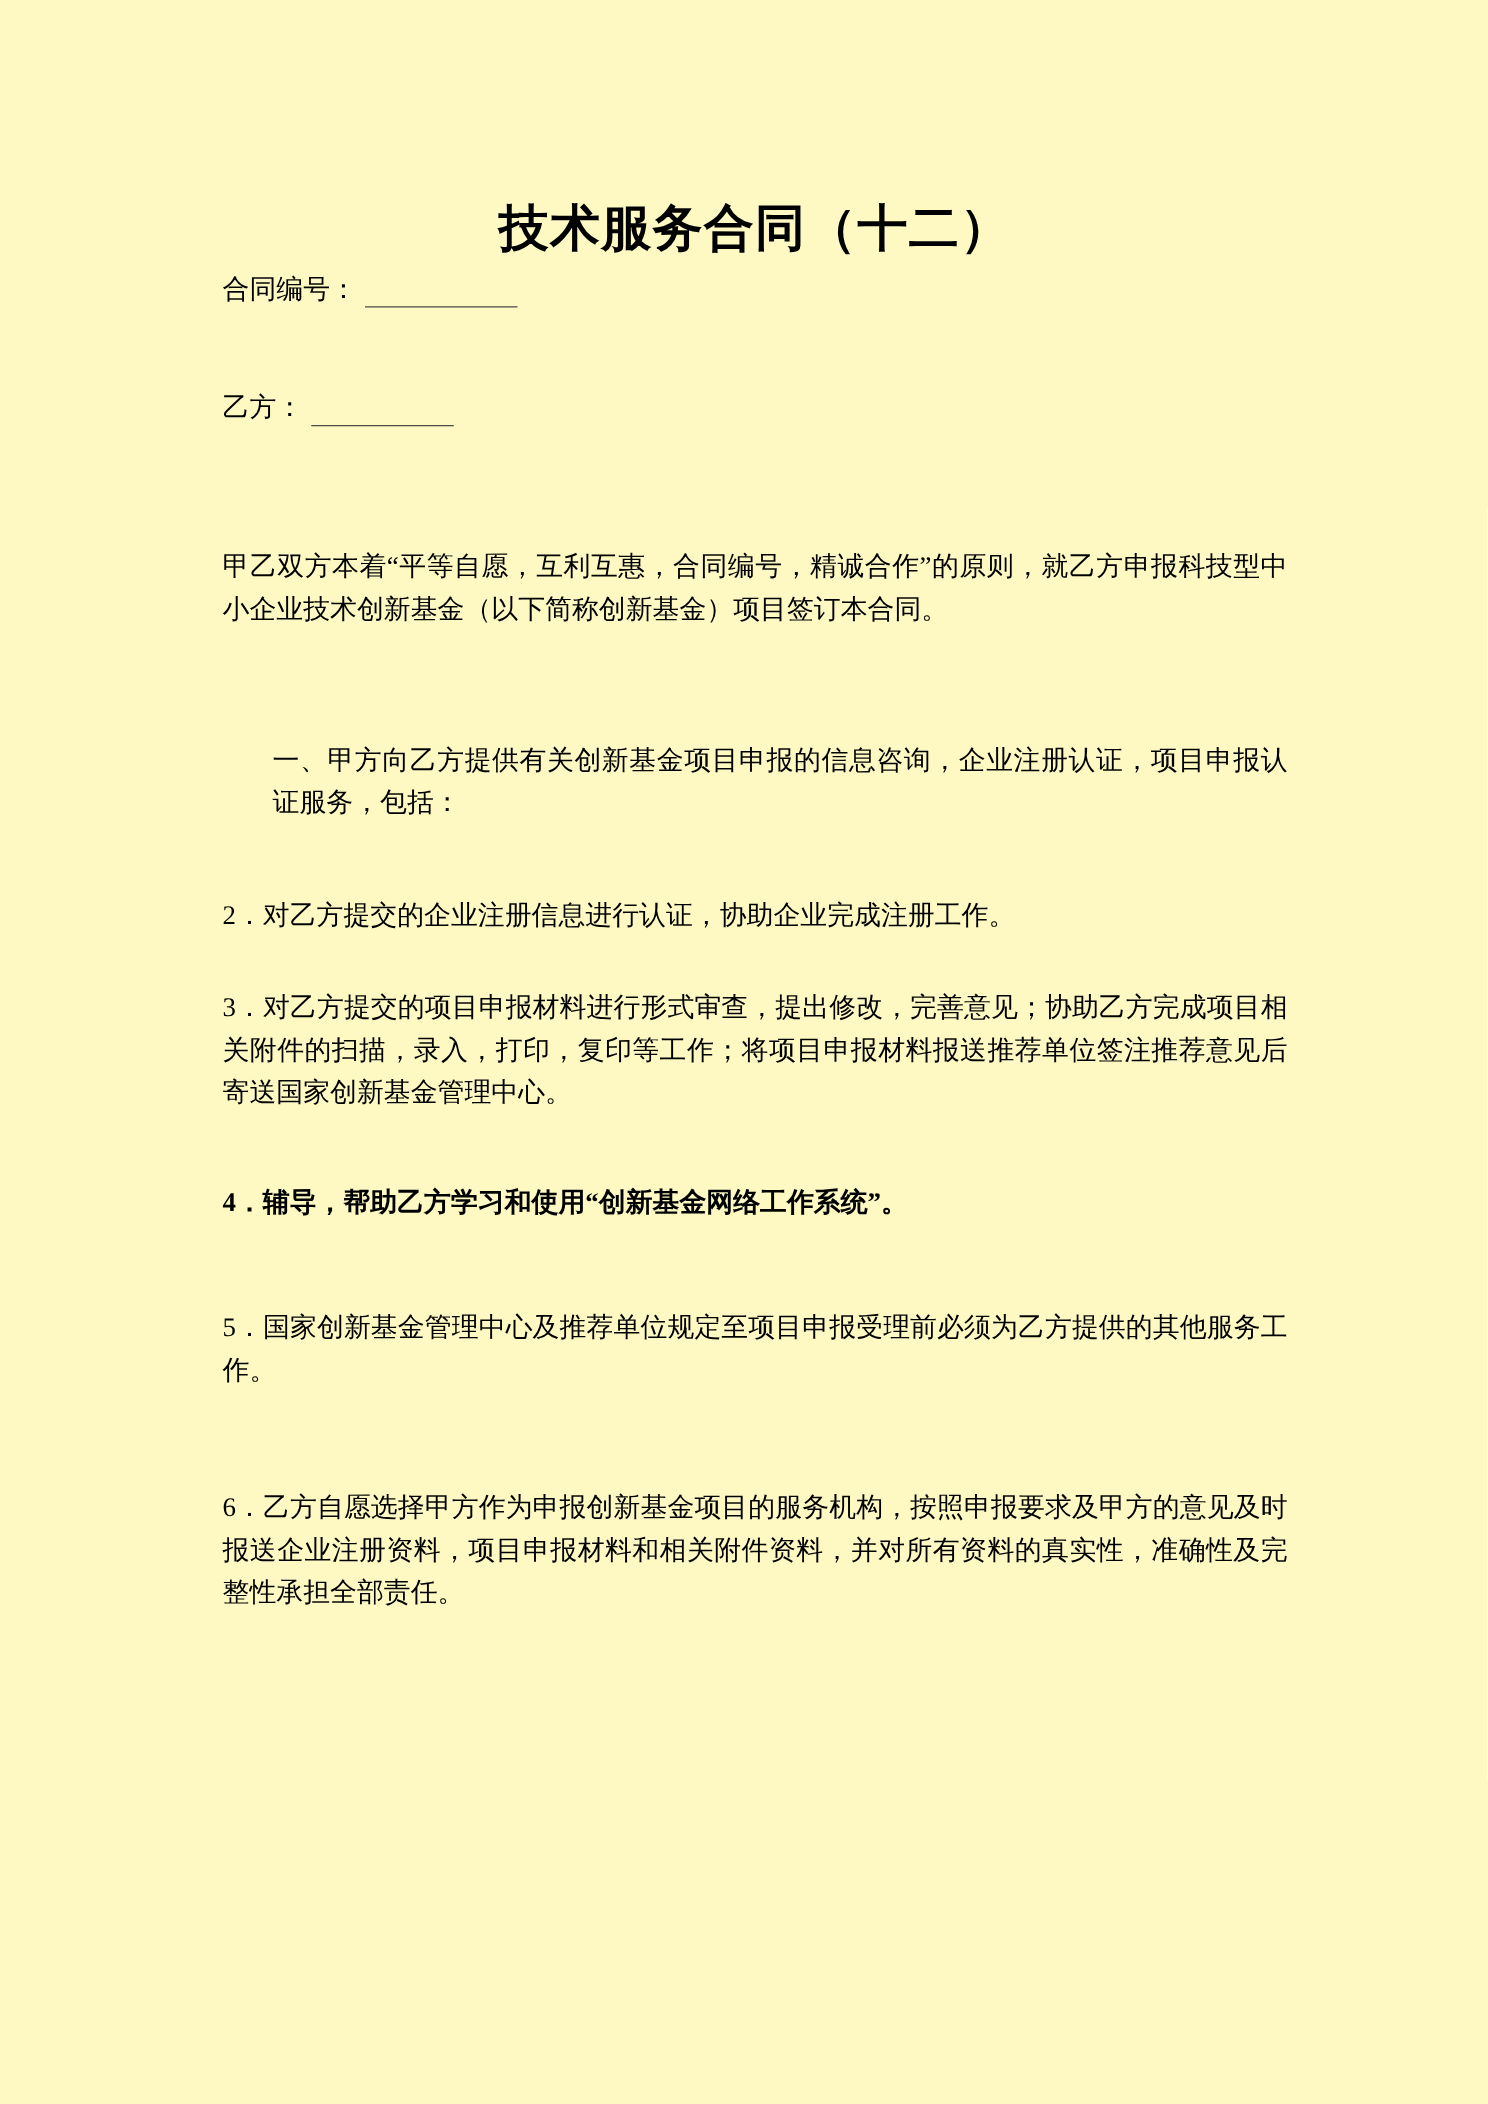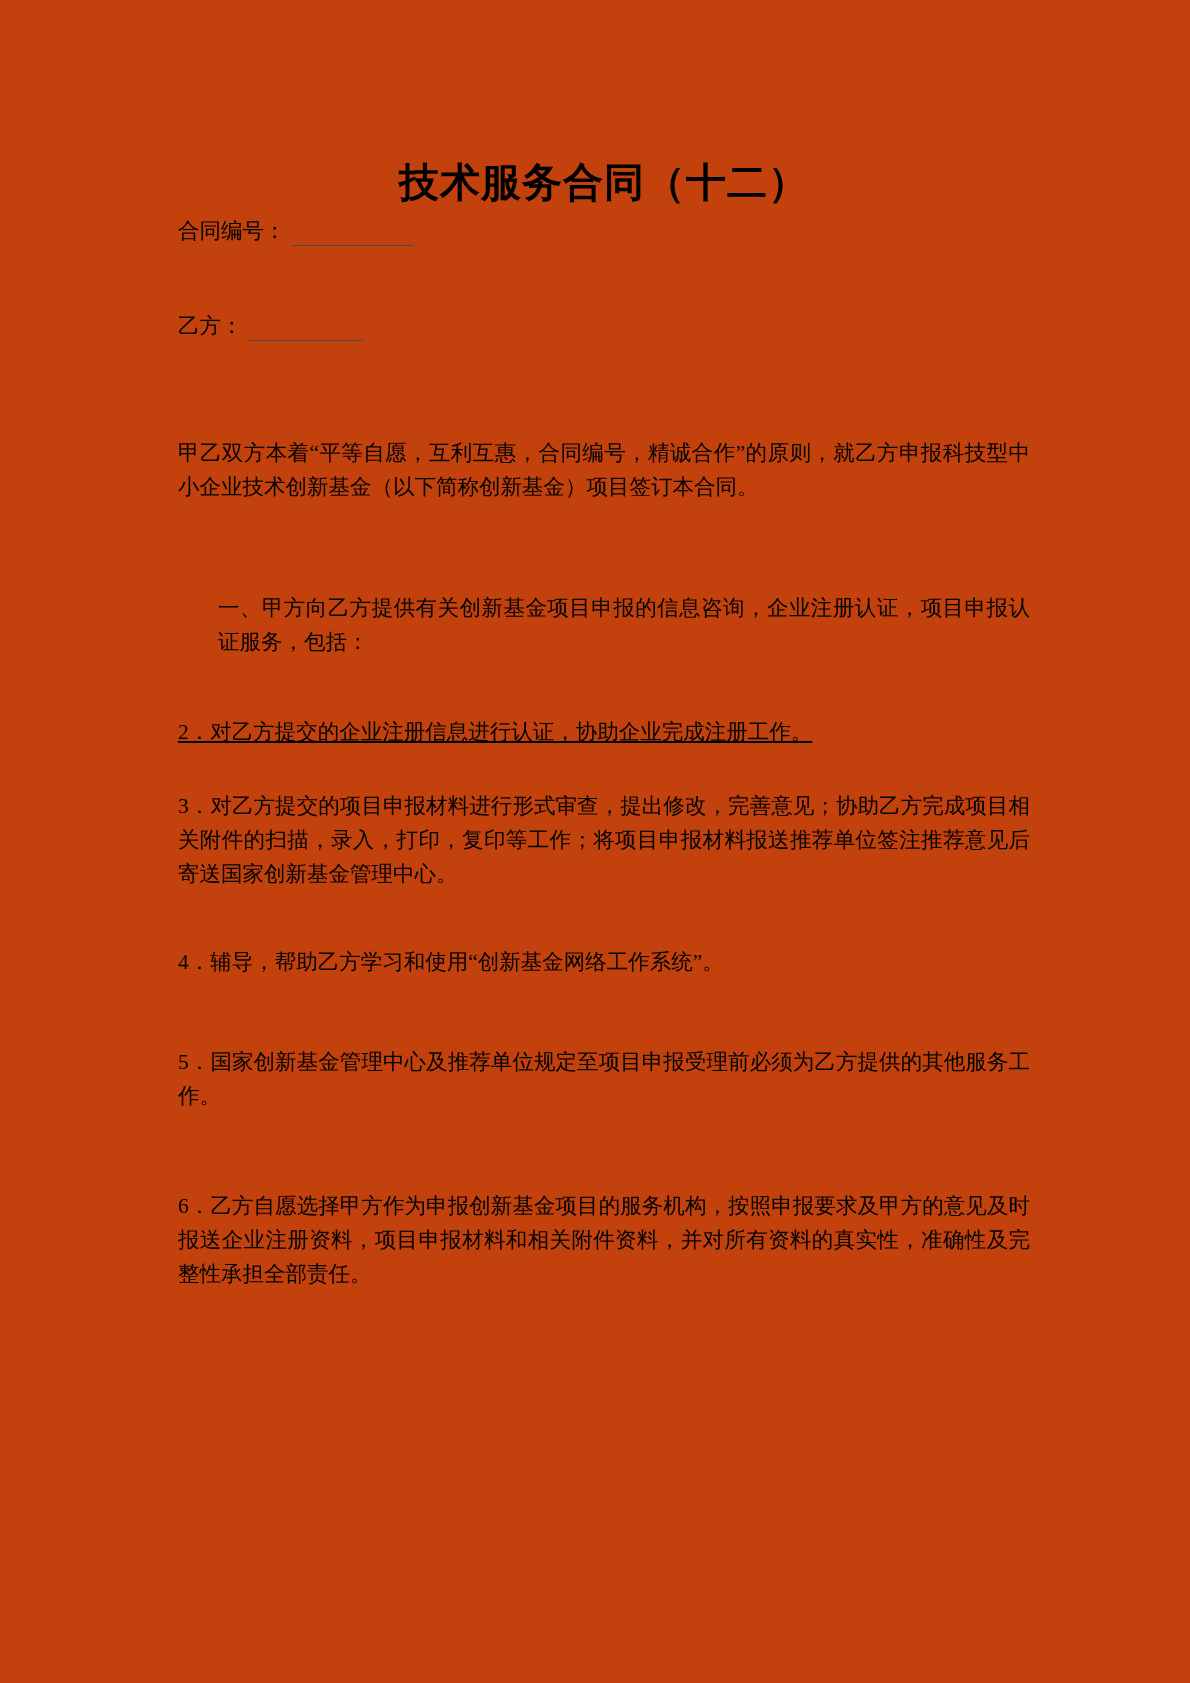--- a/index.html
+++ b/index.html
@@ -4,21 +4,21 @@
 <style>
   html, body {
     margin: 0;
     padding: 0;
     background: #ffffff;
   }
   .page {
     position: relative;
     width: 1190px;
     height: 1683px;
-    background: #c2410c;
+    background: #fef9c3;
     color: #000000;
     font-family: "Liberation Serif", "DejaVu Serif", serif;
     overflow: hidden;
   }
   .content {
     position: absolute;
     left: 178px;
     top: 158px;
     width: 852px;
   }
@@ -53,23 +53,23 @@
     text-align: justify;
     text-justify: inter-ideograph;
     word-break: break-all;
   }
   
   .mt-party-a  { margin-top: 64px; }
   .mt-party-b  { margin-top: 61px; }
   .mt-preamble { margin-top: 93px; }
   .mt-heading  { margin-top: 87px; margin-left: 40px; }
   .mt-item-1   { margin-top: 55px; }
-  .mt-item-2   { margin-top: 56px; text-decoration: underline; }
+  .mt-item-2   { margin-top: 56px; }
   .mt-item-3   { margin-top: 40px; }
-  .mt-item-4   { margin-top: 54px; }
+  .mt-item-4   { margin-top: 54px; font-weight: bold; }
   .mt-item-5   { margin-top: 66px; }
   .mt-item-6   { margin-top: 76px; }
 </style>
 </head>
 <body>
 
 <div class="page">
   <div class="content">
 
     <h1 class="title">技术服务合同（十二）</h1>

